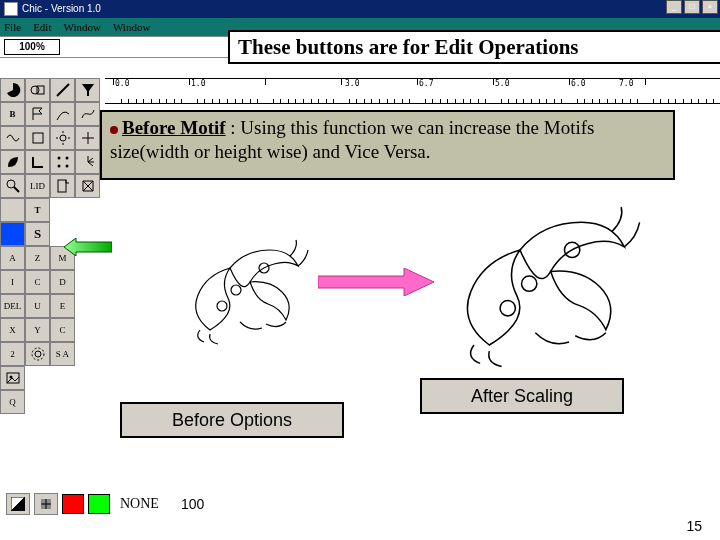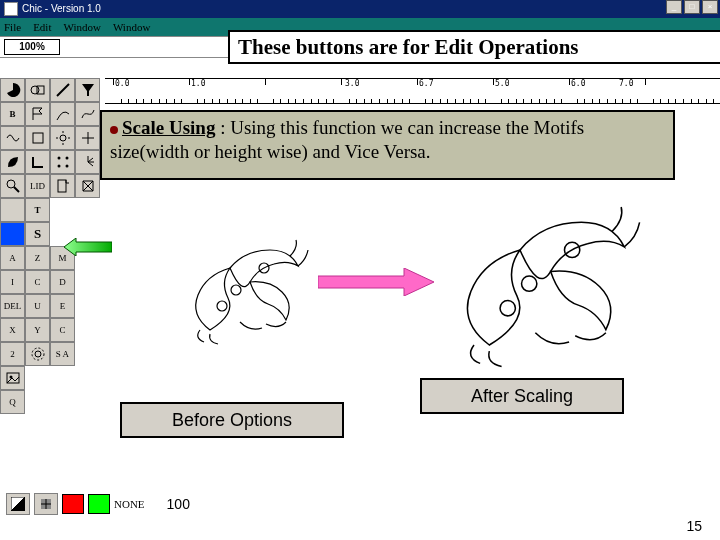--- a/index.html
+++ b/index.html
@@ -40,21 +40,21 @@
 
 .green-arrow{position:absolute;left:64px;top:238px;width:48px;height:18px}
 .pink-arrow{position:absolute;left:318px;top:268px;width:116px;height:28px}
 
 .capbox{position:absolute;height:32px;background:#d4d0c8;border:2px solid #000;font-size:18px;font-family:Arial;display:flex;align-items:center;justify-content:center}
 
 .status{position:absolute;left:0;bottom:24px;height:24px;width:720px;background:#fff;display:flex;align-items:center;font-size:10px;gap:4px;padding-left:6px}
 .status .sq{width:22px;height:20px;border:1px solid #808080;background:#d4d0c8;display:flex;align-items:center;justify-content:center}
 .status .swR{width:20px;height:18px;background:#f00;border:1px solid #000}
 .status .swG{width:20px;height:18px;background:#0f0;border:1px solid #000}
-.status .none{font-family:"Times New Roman",serif;font-size:11px;}
+.status .none{font-family:"Times New Roman",serif;font-size:14px;margin-left:6px}
 .status .num{font-size:14px;margin-left:18px}
 
 .pagenum{position:absolute;right:18px;bottom:6px;font-size:14px;color:#000}
 </style>
 </head>
 <body>
 
 <div class="slide">
 
   <div class="titlebar">
@@ -354,21 +354,21 @@
       </div>
       <div class="trow">
         <div class="tbtn">Q</div>
         <div class="tspacer"></div>
         <div class="tspacer"></div>
         <div class="tspacer"></div>
       </div>
     </div>
 
   <div class="parabox">
-    <span class="bullet"></span><span class="title">Scale Using</span><span> : Using this function we can increase the Motifs size(width or height wise) and Vice Versa.</span>
+    <span class="bullet"></span><span class="title">Before Motif</span><span> : Using this function we can increase the Motifs size(width or height wise) and Vice Versa.</span>
   </div>
 
   <svg class="green-arrow" viewBox="0 0 48 18">
     <defs>
         <linearGradient id="gg" x1="0" x2="1">
           <stop offset="0" stop-color="#8fff8f"></stop>
           <stop offset="1" stop-color="#0a0"></stop>
         </linearGradient>
       </defs>
     <polygon points="48,4 48,14 12,14 12,18 0,9 12,0 12,4" fill="url(#gg)" stroke="#050" stroke-width="1"></polygon>

